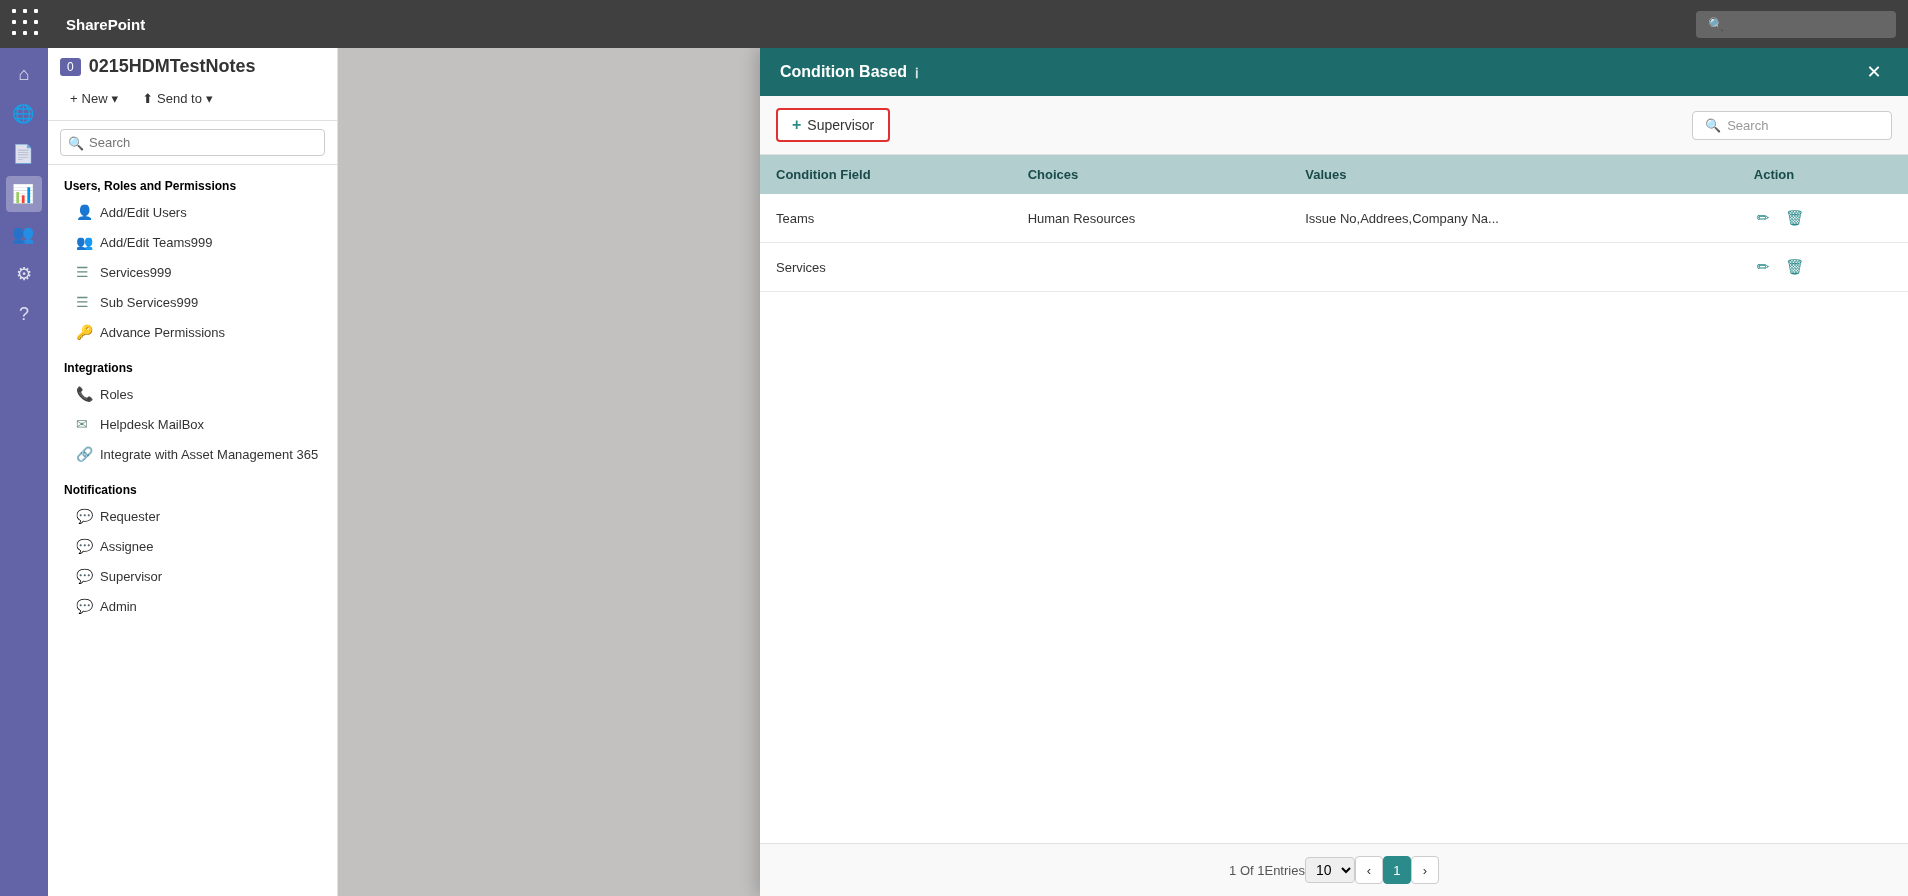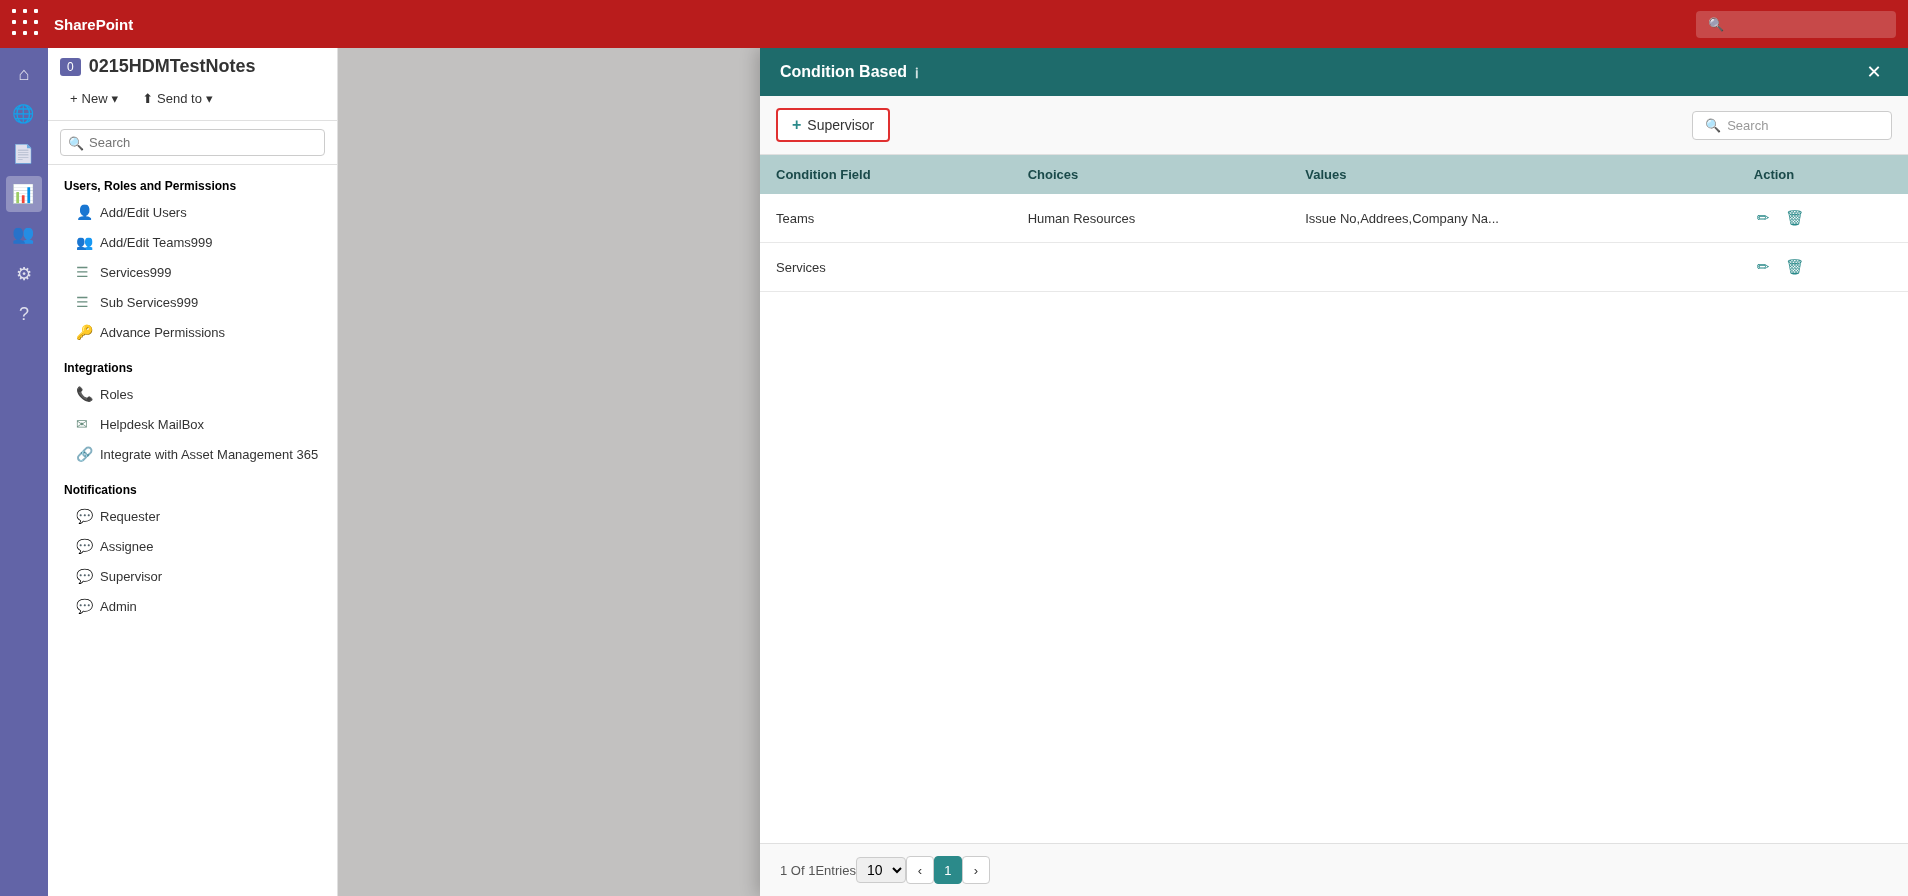--- a/index.html
+++ b/index.html
@@ -1,25 +1,25 @@
 <!DOCTYPE html>
 <html><head>
   <meta charset="utf-8">
   <style>
     * { box-sizing: border-box; margin: 0; padding: 0; }
     body { font-family: 'Segoe UI', Arial, sans-serif; font-size: 14px; background: #f3f2f1; overflow: hidden; }
 
     
     .top-nav {
-      background: #b91c1c;
+      background: #404040;
       height: 48px;
       display: flex;
       align-items: center;
       padding: 0 12px;
-      gap: 12px;
+      gap: 24px;
     }
     .top-nav-grid {
       display: grid;
       grid-template-columns: repeat(3,8px);
       grid-template-rows: repeat(3,8px);
       gap: 3px;
       cursor: pointer;
     }
     .top-nav-grid span {
       width: 4px; height: 4px;
@@ -310,21 +310,21 @@
       color: #2b8a8a;
       font-size: 15px;
       padding: 3px;
     }
 
     
     .modal-footer {
       padding: 12px 20px;
       display: flex;
       align-items: center;
-      justify-content: flex-start;
+      justify-content: center;
       border-top: 1px solid #e0e0e0;
       background: #f9f9f9;
       flex-shrink: 0;
     }
     .pagination-info {
       font-size: 13px;
       color: #555;
     }
     .pagination-controls {
       display: flex;

